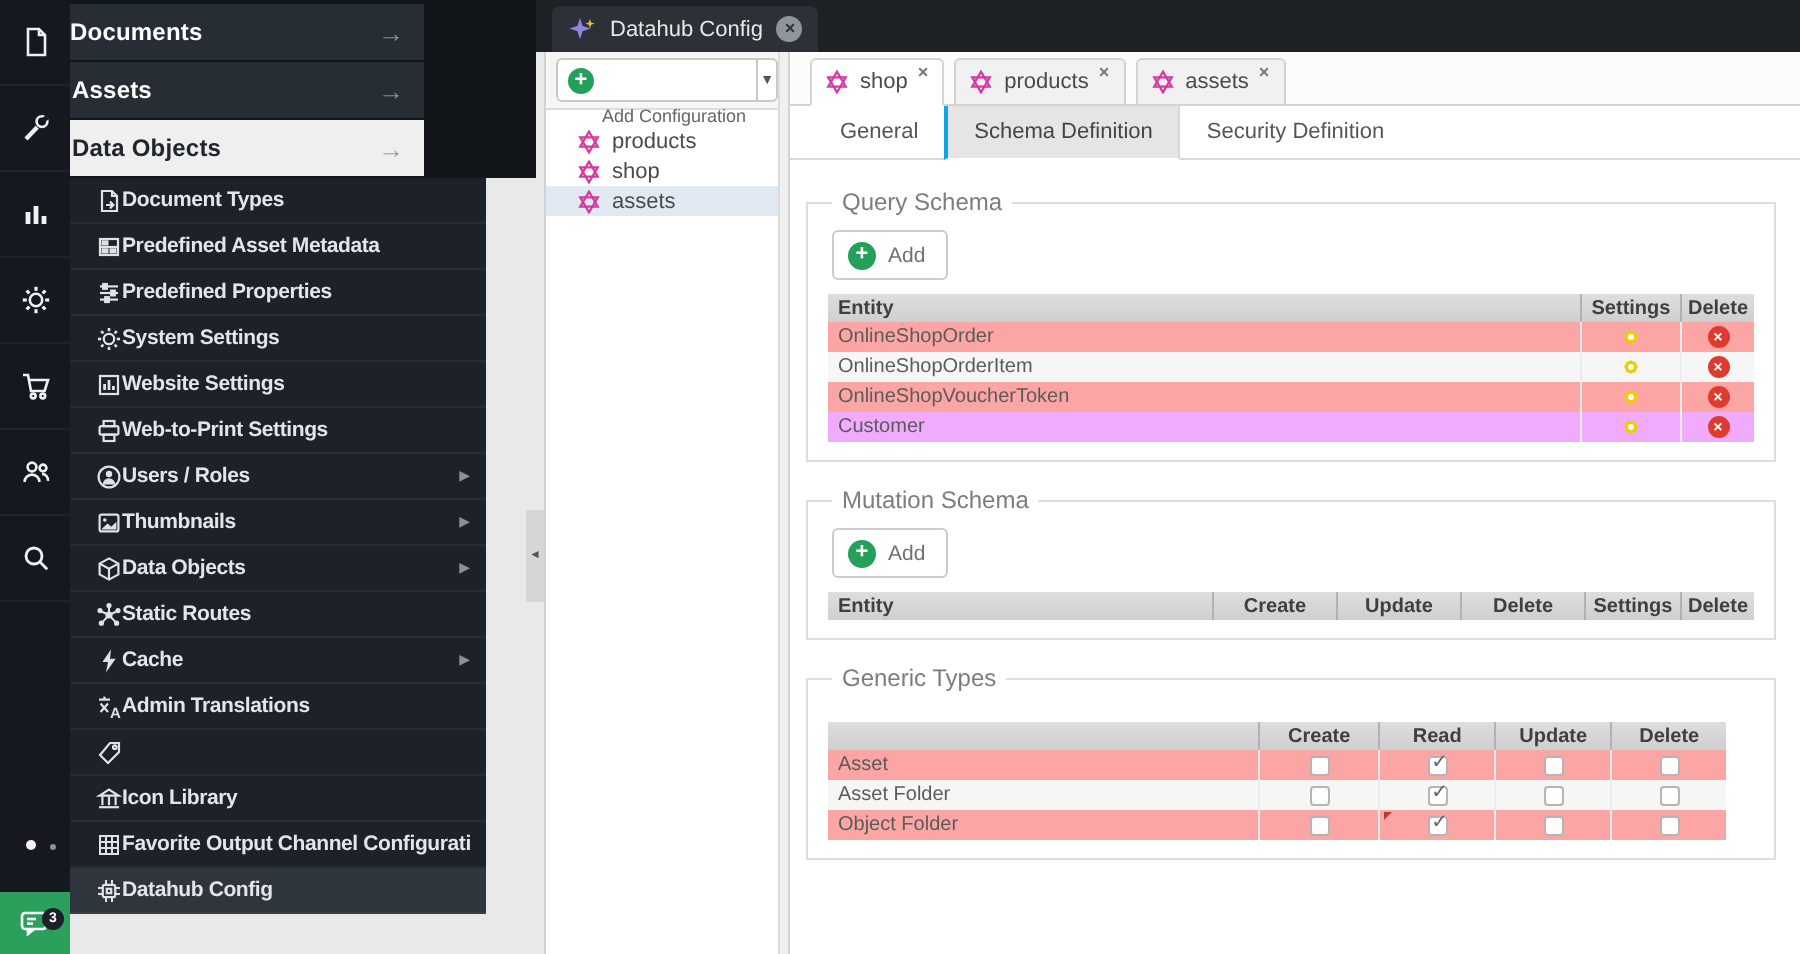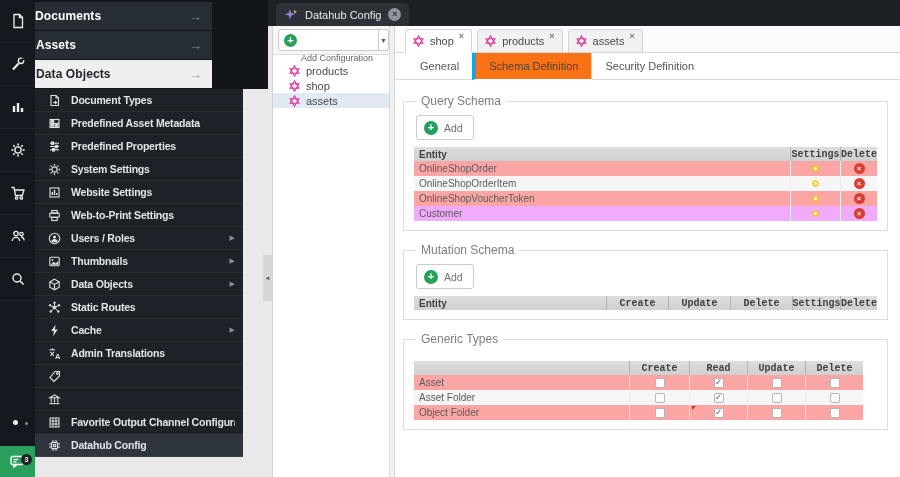--- a/index.html
+++ b/index.html
@@ -21,21 +21,21 @@
   .acc-header { position:absolute; left:0; width:212px; height:28px; display:flex; align-items:center; padding:0 10px 0 10px; background:#272d35; color:#fff; cursor:pointer; }
   .acc-header .lbl { flex:1; font-size:12px; font-weight:bold; margin-left:9px; letter-spacing:0.1px; }
   .acc-header .arr { font-size:13px; color:#878d94; }
   .acc-header.light { background:#efefef; color:#20262c; }
   .acc-header.light .arr { color:#9aa0a6; }
 
   
   #submenu { position:absolute; left:35px; top:89px; width:208px; background:#1d2228; }
   .sub-item { height:23px; display:flex; align-items:center; padding:0 8px 0 12px; border-bottom:1px solid rgba(255,255,255,0.05); cursor:pointer; }
   .sub-item .ico { width:14px; display:flex; justify-content:center; }
-  .sub-item .lbl { flex:1; margin-left:10px; font-size:10.5px; letter-spacing:-0.2px; font-weight:bold; color:#e2e6ea; white-space:nowrap; overflow:hidden; }
+  .sub-item .lbl { flex:1; font-size:10.5px; letter-spacing:-0.2px; font-weight:bold; color:#e2e6ea; white-space:nowrap; overflow:hidden; }
   .sub-item .sub-arr { font-size:7px; color:#8a9097; }
   .sub-item.active { background:#2f353d; }
 
   
   #collapse-handle { position:absolute; left:263px; top:255px; width:9px; height:46px; background:#d6d6d6; display:flex; align-items:center; justify-content:center; font-size:6px; color:#555; cursor:pointer; }
 
   
   #top-strip { position:absolute; left:268px; top:0; width:632px; height:26px; background:#1d2126; }
   #ws-tab { position:absolute; left:8px; top:3px; height:23px; background:#2c3138; border-radius:4px 4px 0 0; display:flex; align-items:center; padding:0 8px; cursor:pointer; }
   #ws-tab .lbl { color:#e8e8e8; font-size:11px; margin:0 7px; }
@@ -59,39 +59,39 @@
   
   #main { position:absolute; left:395px; top:26px; width:505px; height:451px; background:#fff; }
   #main-tabbar { height:27px; background:#fcfcfc; border-bottom:1px solid #d4d4d4; display:flex; align-items:flex-end; padding-left:10px; }
   .m-tab { height:24px; border:1px solid #d4d4d4; border-radius:3px 3px 0 0; background:#f1f1f1; display:flex; align-items:center; padding:0 7px; margin-right:5px; margin-bottom:-1px; cursor:pointer; }
   .m-tab .lbl { font-size:11px; color:#4a4a4a; margin-left:6px; }
   .m-tab .x { font-size:9px; font-weight:bold; color:#777; margin-left:5px; position:relative; top:-5px; cursor:pointer; }
   .m-tab.active { background:#fff; border-bottom-color:#fff; }
 
   #subtabbar { height:27px; border-bottom:1px solid #d9d9d9; display:flex; align-items:flex-end; padding-left:12px; background:#fff; }
   .s-tab { height:27px; display:flex; align-items:center; padding:0 13px; font-size:11px; color:#555; margin-bottom:-1px; border-bottom:1px solid #d9d9d9; cursor:pointer; }
-  .s-tab.active { background:#f97316; border-left:4px solid #0ea5e9; border-right:1px solid #d9d9d9; border-bottom:1px solid #fff; color:#444; }
+  .s-tab.active { background:#e5e5e5; border-left:2px solid #0ea5e9; border-right:1px solid #d9d9d9; border-bottom:1px solid #fff; color:#444; }
 
   #content { position:absolute; left:0; top:54px; width:505px; height:397px; overflow:hidden; padding:14px 12px 0 8px; background:#fff; }
   #scroll-track { position:absolute; right:0; top:54px; width:10px; height:397px; background:#f6f6f6; }
 
   fieldset { border:1px solid #ddd; padding:2px 10px 9px 10px; margin-bottom:12px; }
   legend { font-size:12px; color:#7d7d7d; padding:0 5px; margin-left:2px; }
 
   .add-btn { display:inline-flex; align-items:center; height:25px; background:#fff; border:1px solid #ccc; border-radius:3px; padding:0 10px 0 7px; margin:5px 0 7px 2px; cursor:pointer; }
   .add-btn .lbl { font-size:10.5px; color:#707070; margin-left:6px; }
   .add-btn .plus-circle { width:14px; height:14px; line-height:13px; flex:0 0 14px; }
 
   .grid { width:100%; font-size:10px; color:#5b5b5b; }
   .g-head { display:flex; align-items:center; height:14px; background:linear-gradient(#dedede,#cfcfcf); color:#3f3f3f; font-weight:bold; }
   .g-row { display:flex; align-items:center; height:15px; background:#fca5a5; }
   .g-row.alt { background:#f6f6f6; }
   .g-row.hl { background:#f0abfc; }
   .c-entity { flex:1; padding-left:5px; text-align:left; overflow:hidden; white-space:nowrap; }
-  .c-fix { display:flex; align-items:center; justify-content:center; height:100%; position:relative;font-family:Liberation Mono, monospace; }
+  .c-fix { display:flex; align-items:center; justify-content:center; height:100%; position:relative; }
   .g-head .c-fix { border-left:1px solid #b2b2b2; }
   .g-row .c-fix { border-left:1px solid #ececec; }
   .w50 { width:50px; } .w37 { width:37px; } .w60 { width:60px; } .w62 { width:62px; } .w48 { width:48px; } .w58 { width:58px; }
 
   .del-icon { width:11px; height:11px; border-radius:50%; background:#dd3b2f; color:#fff; font-size:8px; font-weight:bold; line-height:11px; text-align:center; cursor:pointer; }
 
   .cb { width:10px; height:10px; border:1px solid #b5b5b5; border-radius:2px; background:#fdfdfd; position:relative; cursor:pointer; }
   .cb.on::after { content:"\2713"; position:absolute; left:1px; top:-3px; font-size:10px; color:#666; }
   .dirty { position:absolute; left:2px; top:1px; width:0; height:0; border-top:4px solid #c0392b; border-right:4px solid transparent; }
 
@@ -361,20 +361,21 @@
   <div class="sub-item">
     <span class="ico">
         <svg width="13" height="13" viewBox="0 0 13 13" fill="none" stroke="#dfe3e7" stroke-width="1.1">
           <path d="M1.8 4.8 L6.5 1.8 L11.2 4.8 Z"></path>
           <line x1="3.2" y1="5.2" x2="3.2" y2="9.6"></line>
           <line x1="6.5" y1="5.2" x2="6.5" y2="9.6"></line>
           <line x1="9.8" y1="5.2" x2="9.8" y2="9.6"></line>
           <line x1="1.5" y1="10.6" x2="11.5" y2="10.6"></line>
         </svg>
       </span>
+    <span class="lbl">Icon Library</span>
   </div>
   <div class="sub-item">
     <span class="ico">
         <svg width="13" height="13" viewBox="0 0 13 13" fill="none" stroke="#dfe3e7" stroke-width="1">
           <rect x="2" y="2" width="9" height="9"></rect>
           <line x1="5" y1="2" x2="5" y2="11"></line>
           <line x1="8" y1="2" x2="8" y2="11"></line>
           <line x1="2" y1="5" x2="11" y2="5"></line>
           <line x1="2" y1="8" x2="11" y2="8"></line>
         </svg>

